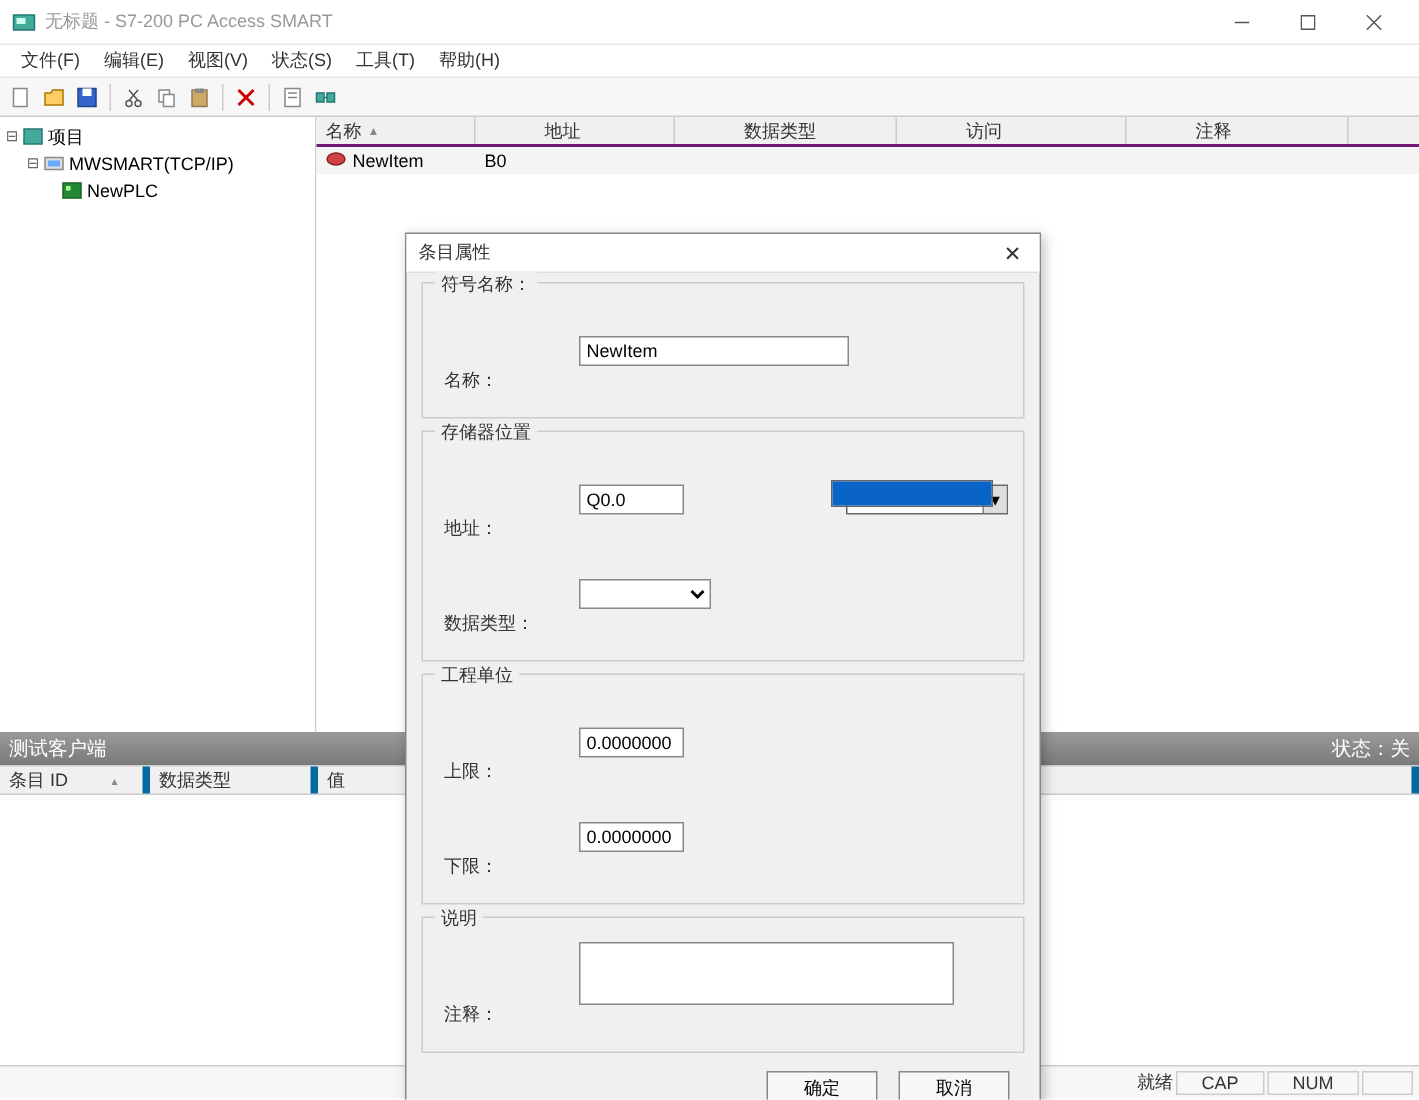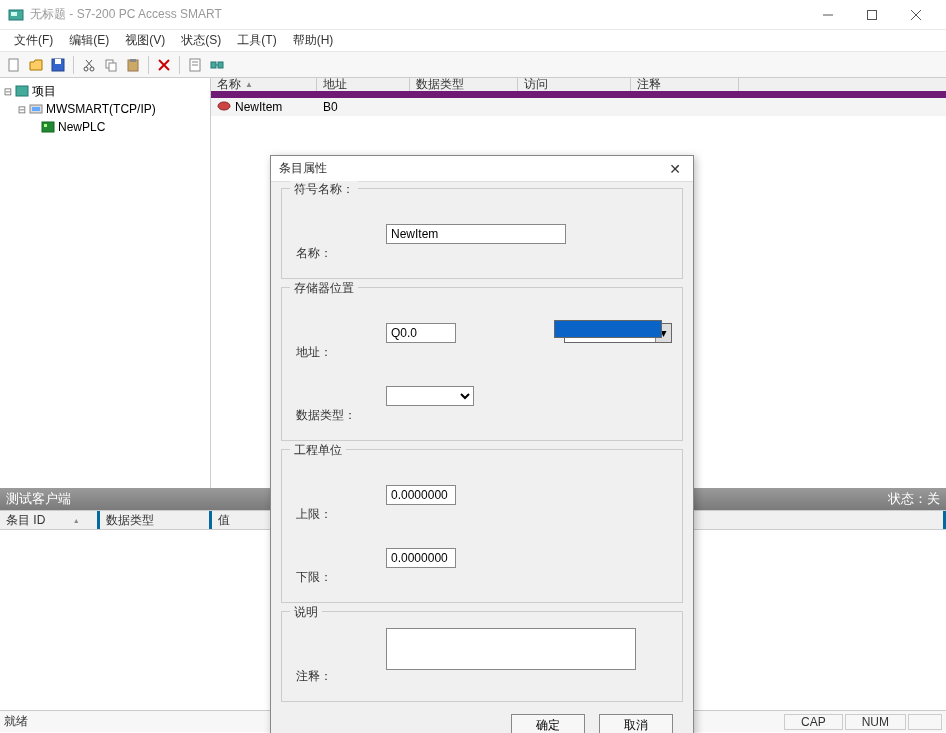--- a/index.html
+++ b/index.html
@@ -25,43 +25,43 @@
 .main { display: flex; height: 410px; }
 .tree-panel { width: 211px; border-right: 1px solid #ccc; background: #fff; }
 .tree-panel .tree-root { padding: 4px 2px; }
 .tree-row { display: flex; align-items: center; height: 18px; white-space: nowrap; }
 .tree-expander { width: 12px; text-align: center; color: #666; font-size: 10px; }
 .tree-icon { width: 16px; height: 14px; display: inline-flex; align-items: center; justify-content: center; margin-right: 2px; }
 .tree-indent { display: inline-block; }
 
 
 .grid-panel { flex: 1; background: #fff; }
-.grid-header { display: flex; height: 20px; background: #f0f0f0; border-bottom: 7px solid #701a75; }
+.grid-header { display: flex; height: 20px; background: #f0f0f0; border-bottom: 2px solid #701a75; gap: 40px; }
 .grid-header .gh { border-right: 1px solid #ccc; padding: 2px 6px; color: #333; display: flex; align-items: center; }
 .grid-row { display: flex; height: 18px; align-items: center; background: #f4f4f4; }
 .grid-row .gc { padding: 0 6px; }
 .gh-name, .gc-name { width: 106px; }
 .gh-addr, .gc-addr { width: 93px; }
 .gh-type, .gc-type { width: 108px; }
 .gh-acc, .gc-acc { width: 113px; }
 .gh-com, .gc-com { width: 108px; }
 
 
 .test-client-header { height: 22px; background: linear-gradient(#9a9a9a,#7a7a7a); color: #fff; display: flex; align-items: center; padding: 0 6px; font-size: 13px; }
 .test-client-header .tc-title { flex: 1; }
 .test-client-header .tc-status { }
 .test-columns { height: 20px; display: flex; background: #f0f0f0; border-top: 1px solid #ccc; border-bottom: 1px solid #ccc; }
-.test-columns .tc { border-right: 3px solid #0369a1; padding: 2px 6px; color: #333; display: flex; align-items: center; gap: 25px; }
+.test-columns .tc { border-right: 5px solid #0369a1; padding: 2px 6px; color: #333; display: flex; align-items: center; gap: 25px; }
 .tc-id { width: 100px; }
 .tc-type { width: 112px; }
 .tc-val { flex: 1; }
 .test-body { height: 180px; background: #fff; }
 
 
-.statusbar { height: 22px; border-top: 1px solid #ccc; display: flex; align-items: center; padding: 0 4px; font-size: 12px; color: #333; background: #f7f7f7; }
+.statusbar { height: 22px; border-top: 1px solid #ccc; display: flex; align-items: center; padding: 0 4px; font-size: 12px; color: #333; background: #f7f7f7; text-align: right; }
 .statusbar .sb-left { flex: 1; }
 .statusbar .sb-ind { border: 1px solid #ccc; padding: 0 16px; margin-left: 2px; height: 16px; display: flex; align-items: center; }
 
 
 .dialog { position: absolute; left: 270px; top: 155px; width: 424px; background: #f0f0f0; border: 1px solid #888; box-shadow: 2px 2px 8px rgba(0,0,0,0.25); }
 .dialog-title { height: 26px; background: #fff; display: flex; align-items: center; padding: 0 8px; border-bottom: 1px solid #ddd; }
 .dialog-title .dt-text { flex: 1; color: #333; }
 .dialog-title .dt-close { width: 20px; text-align: center; color: #333; font-size: 14px; }
 .dialog-body { padding: 6px 10px 10px; }
 .groupbox { border: 1px solid #ccc; margin-bottom: 8px; padding: 10px 10px 10px 14px; position: relative; background: #f0f0f0; }

